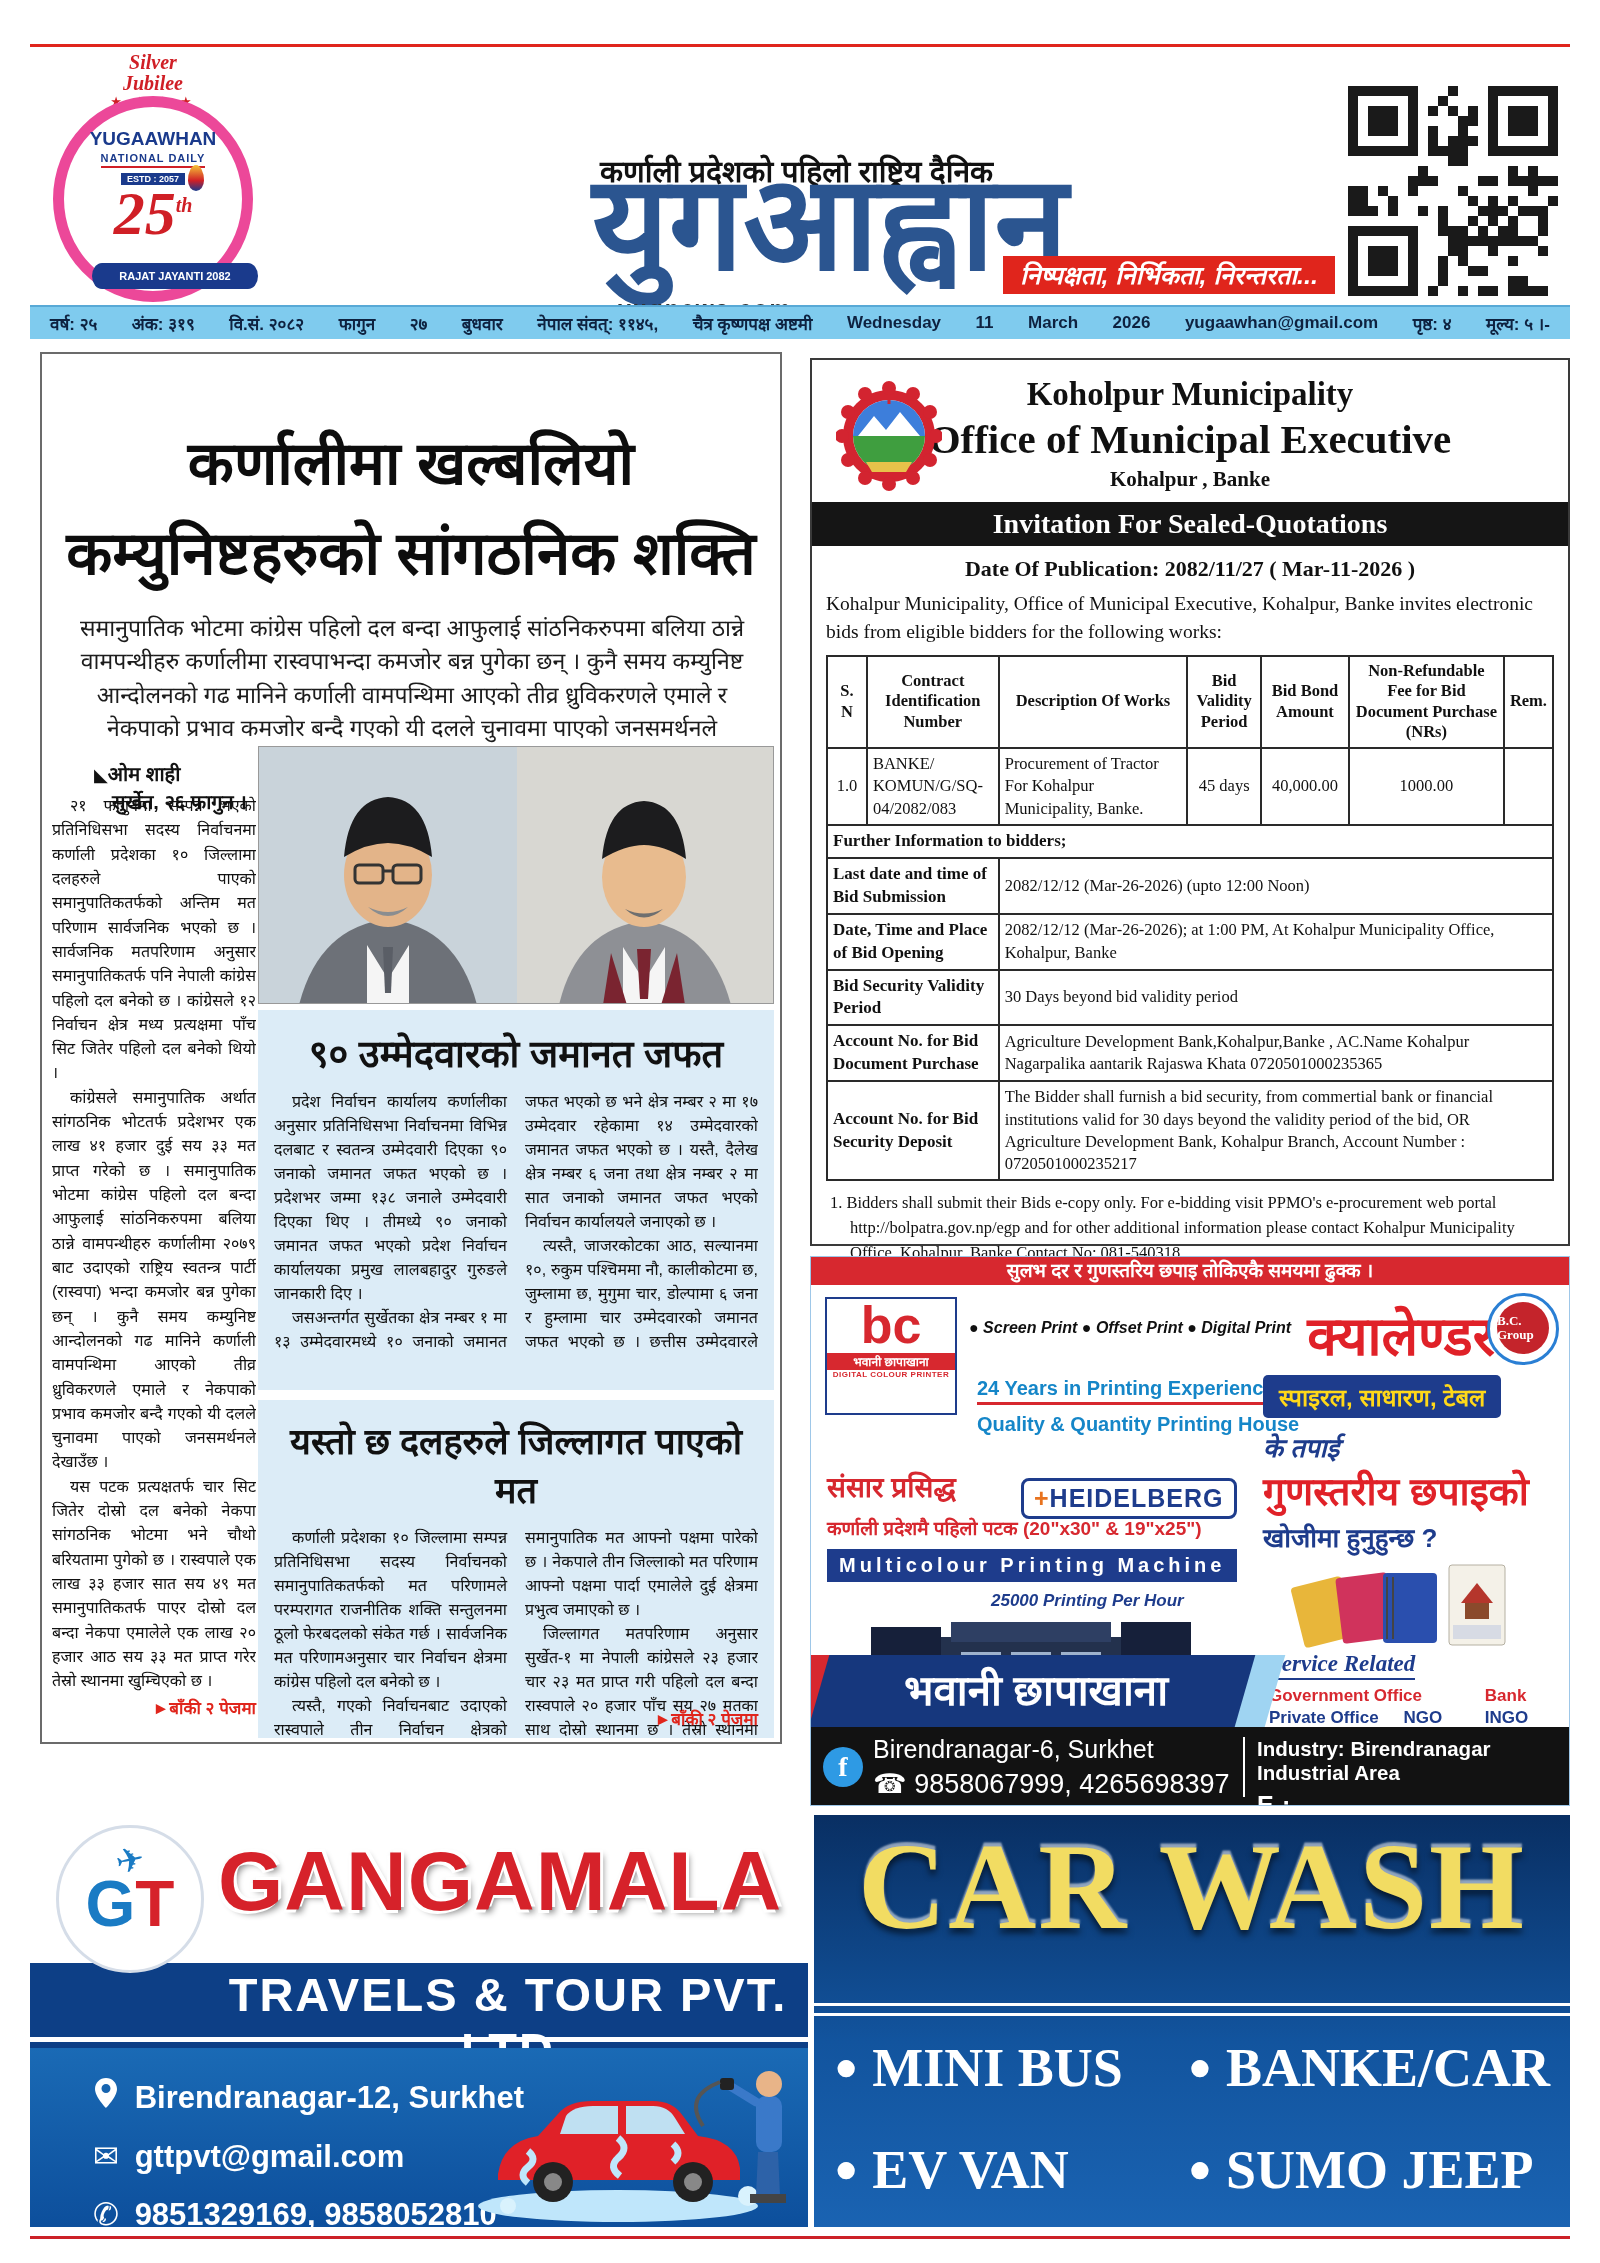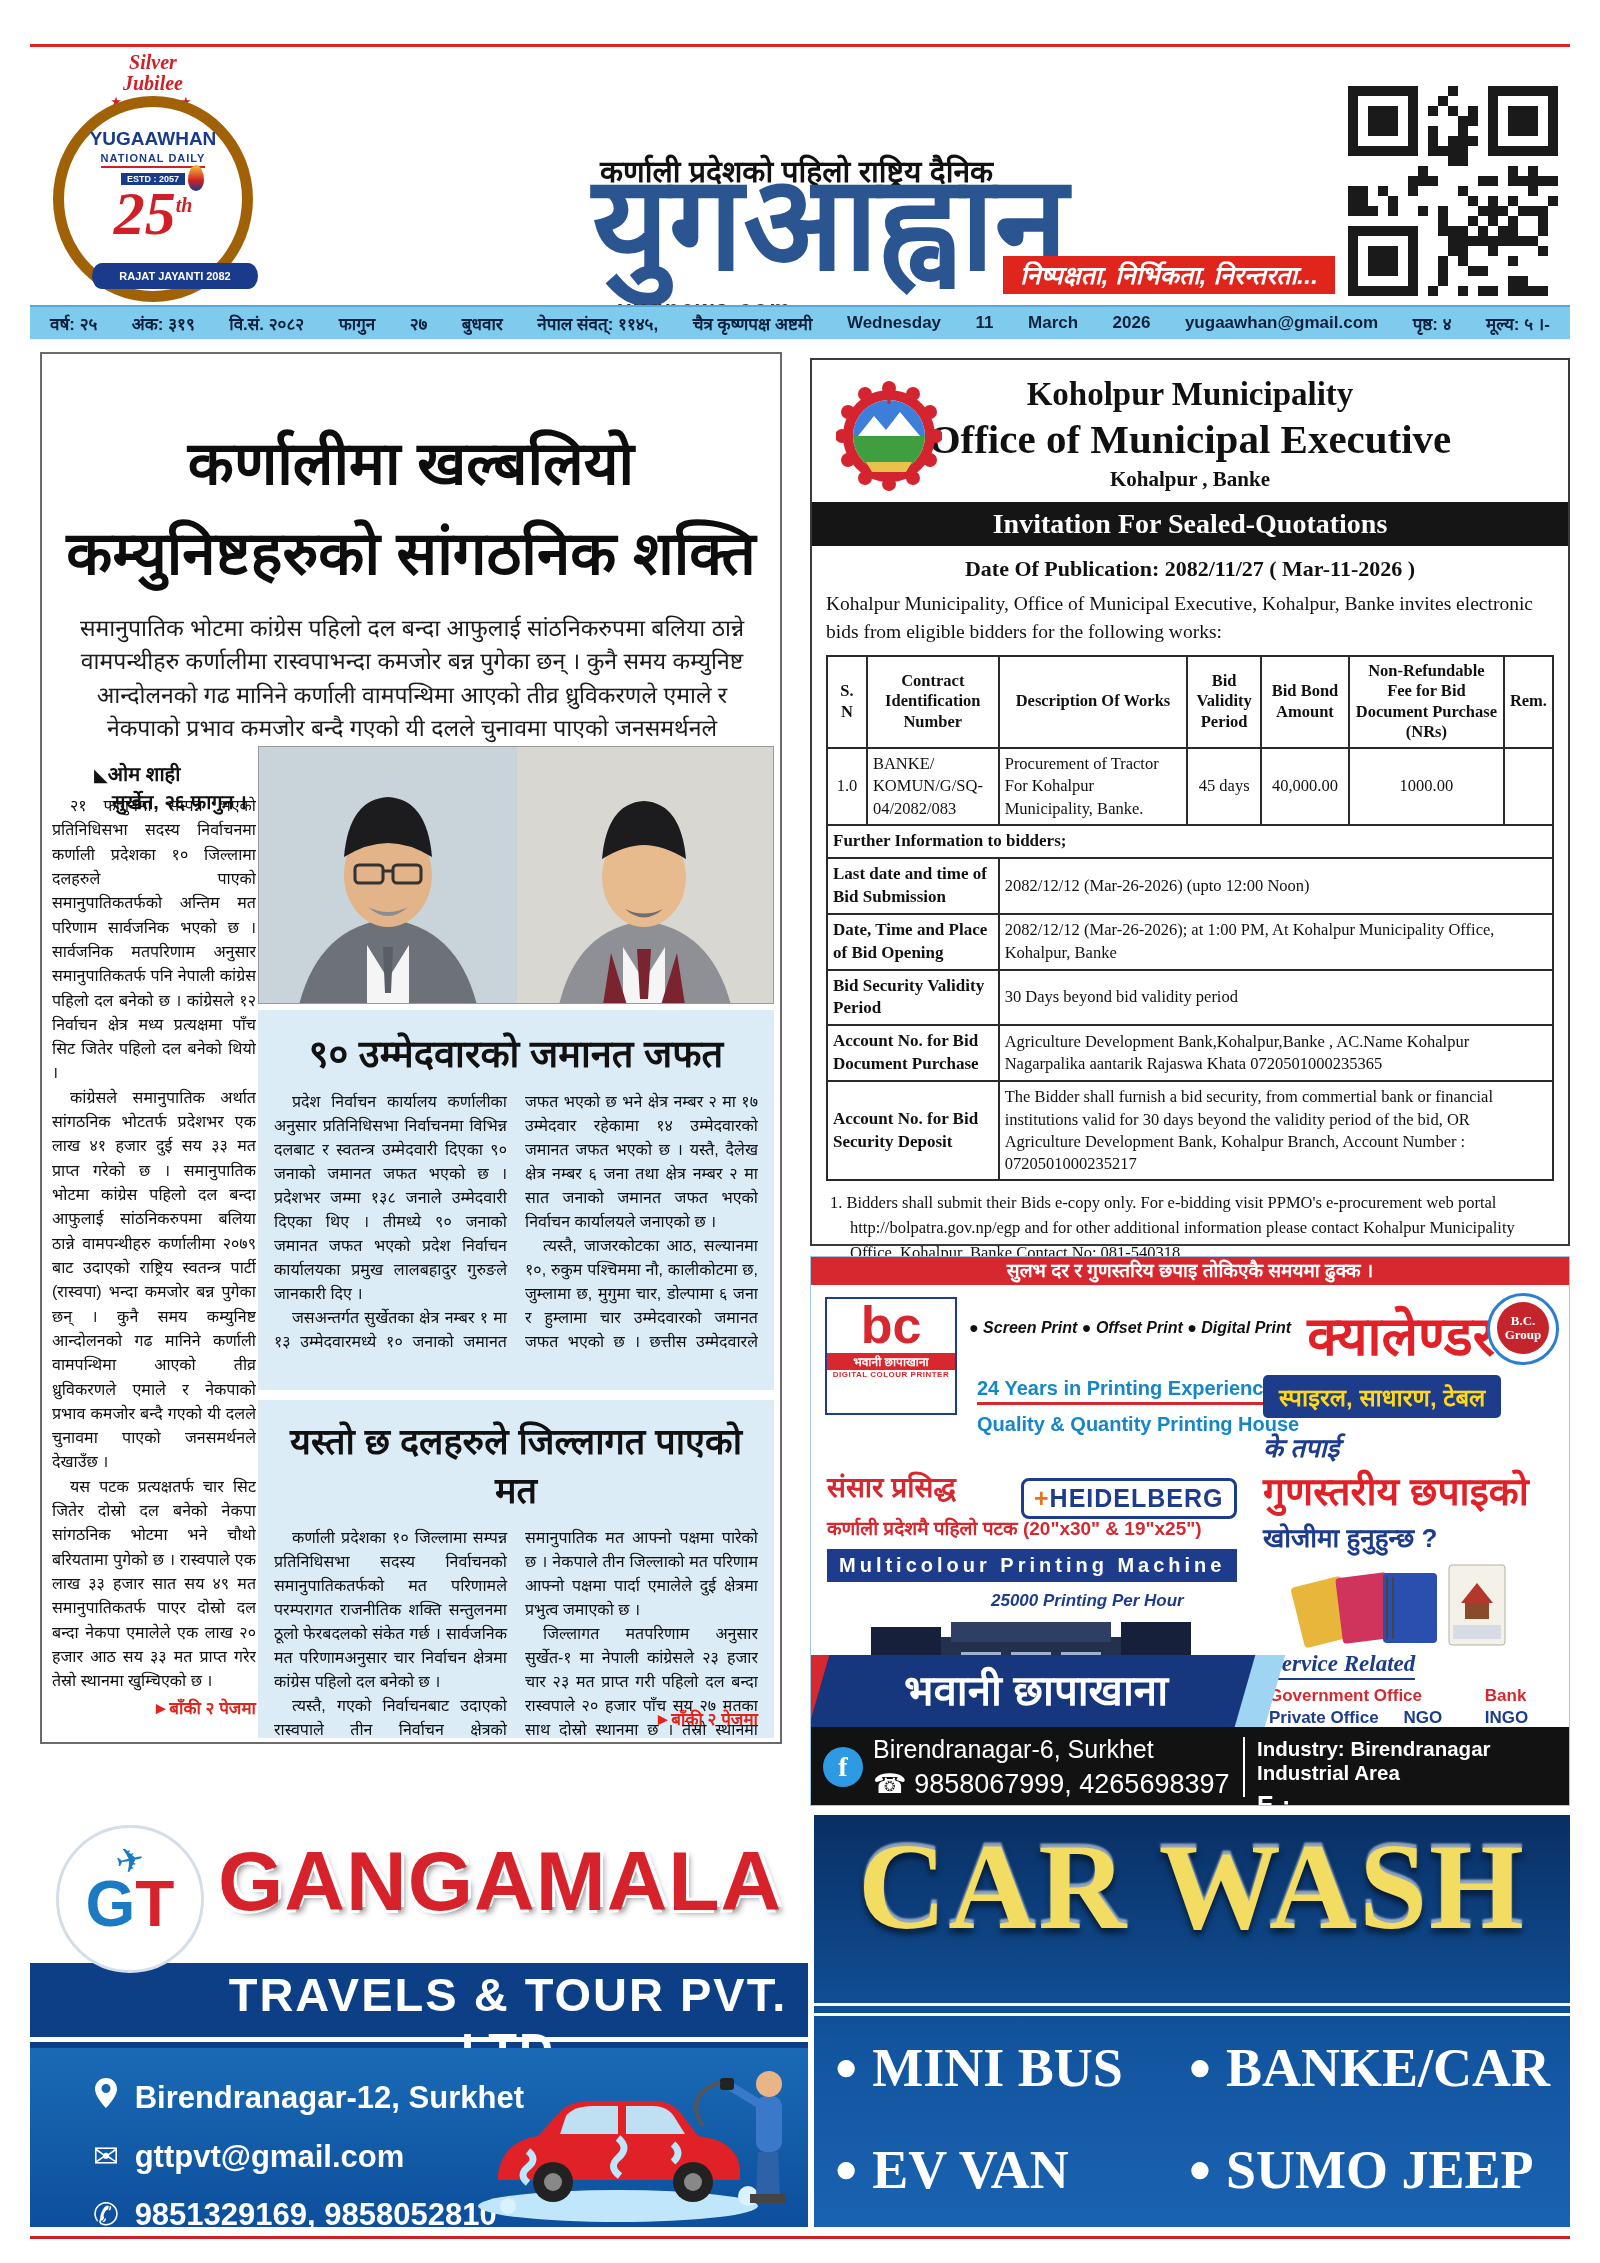--- a/index.html
+++ b/index.html
@@ -4,21 +4,21 @@
 <style>
   html,body{margin:0;padding:0;background:#e8e8e8;}
   #page{position:relative;width:1600px;height:2263px;background:#fff;margin:0 auto;overflow:hidden;
         font-family:"Liberation Sans","DejaVu Sans",sans-serif;color:#111;}
   .abs{position:absolute;}
   
   .top-rule{left:30px;top:44px;width:1540px;height:3px;background:#e0251c;}
   .badge{left:42px;top:52px;width:222px;height:256px;text-align:center;}
   .badge .sj{color:#d01f26;font-weight:bold;font-style:italic;font-family:"Liberation Serif",serif;font-size:20px;line-height:1.05;}
   .badge .stars{color:#d01f26;font-size:13px;letter-spacing:4px;}
-  .wreath{position:absolute;left:11px;top:44px;width:200px;height:206px;border:11px solid #a16207;border-radius:50%;background:#fff;box-sizing:border-box;}
+  .wreath{position:absolute;left:11px;top:44px;width:200px;height:206px;border:11px solid #ec4899;border-radius:50%;background:#fff;box-sizing:border-box;}
   .wreath .org{margin-top:22px;color:#1a3a8c;font-weight:bold;font-size:19px;line-height:1;}
   .wreath .org2{color:#1a3a8c;font-weight:bold;font-size:11px;letter-spacing:1px;border-bottom:2px solid #d01f26;display:inline-block;padding-bottom:2px;}
   .wreath .estd{color:#fff;background:#1a3a8c;display:inline-block;font-size:9px;font-weight:bold;padding:1px 6px;margin-top:2px;}
   .wreath .num{color:#d01f26;font-size:62px;font-weight:bold;font-style:italic;line-height:.9;font-family:"Liberation Serif",serif;}
   .wreath .num sup{font-size:20px;}
   .flame{position:absolute;right:38px;top:58px;width:16px;height:26px;background:linear-gradient(180deg,#f6c437,#d01f26 60%,#1a3a8c);border-radius:50% 50% 50% 50%/60% 60% 40% 40%;}
   .ribbon{position:absolute;left:28px;bottom:2px;width:166px;height:26px;background:#1a3a8c;border-radius:10px/13px;color:#fff;font-size:11px;font-weight:bold;line-height:26px;}
   .tagline{left:600px;top:150px;width:470px;font-size:30px;font-weight:bold;color:#111;}
   .masthead{left:300px;top:158px;width:1060px;text-align:center;font-size:132px;font-weight:900;color:#2b5590;line-height:1.0;white-space:nowrap;}
   .website{left:540px;top:296px;width:330px;text-align:center;font-size:23px;letter-spacing:2px;color:#333;font-weight:bold;}
@@ -91,21 +91,21 @@
   .pbrand{position:absolute;left:210px;top:205px;border:3px solid #1e3c8c;border-radius:8px;color:#1e3c8c;
           font-weight:900;font-size:25px;padding:3px 10px;letter-spacing:1px;margin-top:16px;}
   .pbrand .plus{color:#e8731f;}
   .pfirst{position:absolute;left:16px;top:258px;color:#d7282f;font-weight:bold;font-size:19px;}
   .pmach{position:absolute;left:16px;top:292px;background:#1e3c8c;color:#fff;font-weight:bold;font-size:20px;
          letter-spacing:4px;padding:5px 12px;}
   .pspeed{position:absolute;left:180px;top:334px;color:#1e3c8c;font-weight:bold;font-style:italic;font-size:17px;}
   .printer{position:absolute;left:60px;top:360px;}
   .pcal{position:absolute;left:470px;top:40px;width:240px;text-align:center;color:#e02128;font-size:54px;font-weight:900;}
   .bcg{position:absolute;right:10px;top:36px;width:72px;height:72px;border:3px solid #2a7fd4;border-radius:50%;
-       background:#fff;box-sizing:border-box;text-align:center;}
+       background:#fff;box-sizing:border-box;}
   .bcg .in{margin:6px auto 0;width:52px;height:52px;border-radius:50%;background:#c4242b;color:#fff;
            font-family:"Liberation Serif",serif;font-size:13px;font-weight:bold;line-height:1.1;padding-top:12px;box-sizing:border-box;}
   .pcaltypes{position:absolute;left:452px;top:118px;background:#1e3c8c;color:#ffd819;font-weight:bold;font-size:24px;
              padding:5px 16px;border-radius:5px;}
   .pq1{position:absolute;left:452px;top:172px;color:#1e3c8c;font-weight:bold;font-style:italic;font-size:26px;}
   .pq2{position:absolute;left:452px;top:206px;color:#e02128;font-weight:900;font-size:39px;}
   .pq3{position:absolute;left:452px;top:262px;color:#1e3c8c;font-weight:bold;font-size:26px;}
   .pbooks{position:absolute;left:480px;top:306px;}
   .srel{position:absolute;left:458px;top:394px;width:292px;}
   .srel .st{font-family:"Liberation Serif",serif;font-style:italic;font-weight:bold;font-size:23px;color:#1e3c8c;

